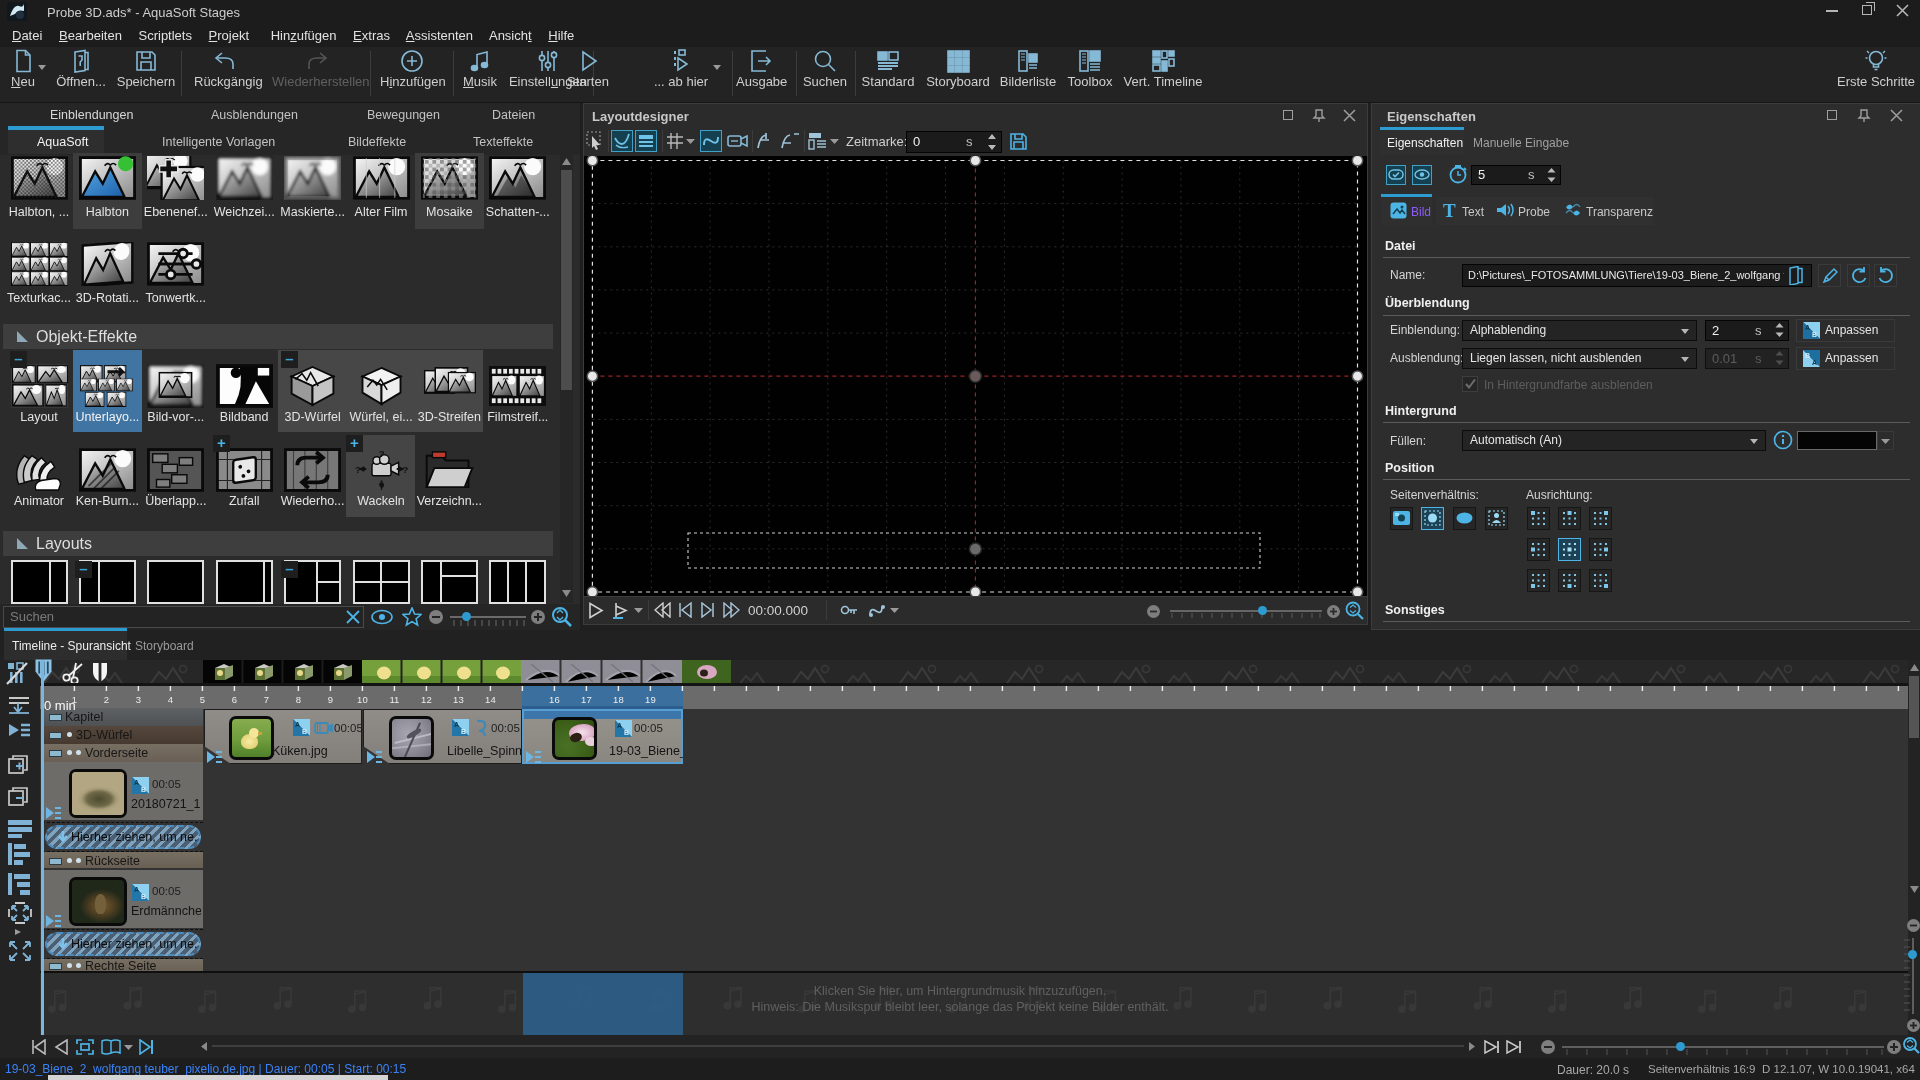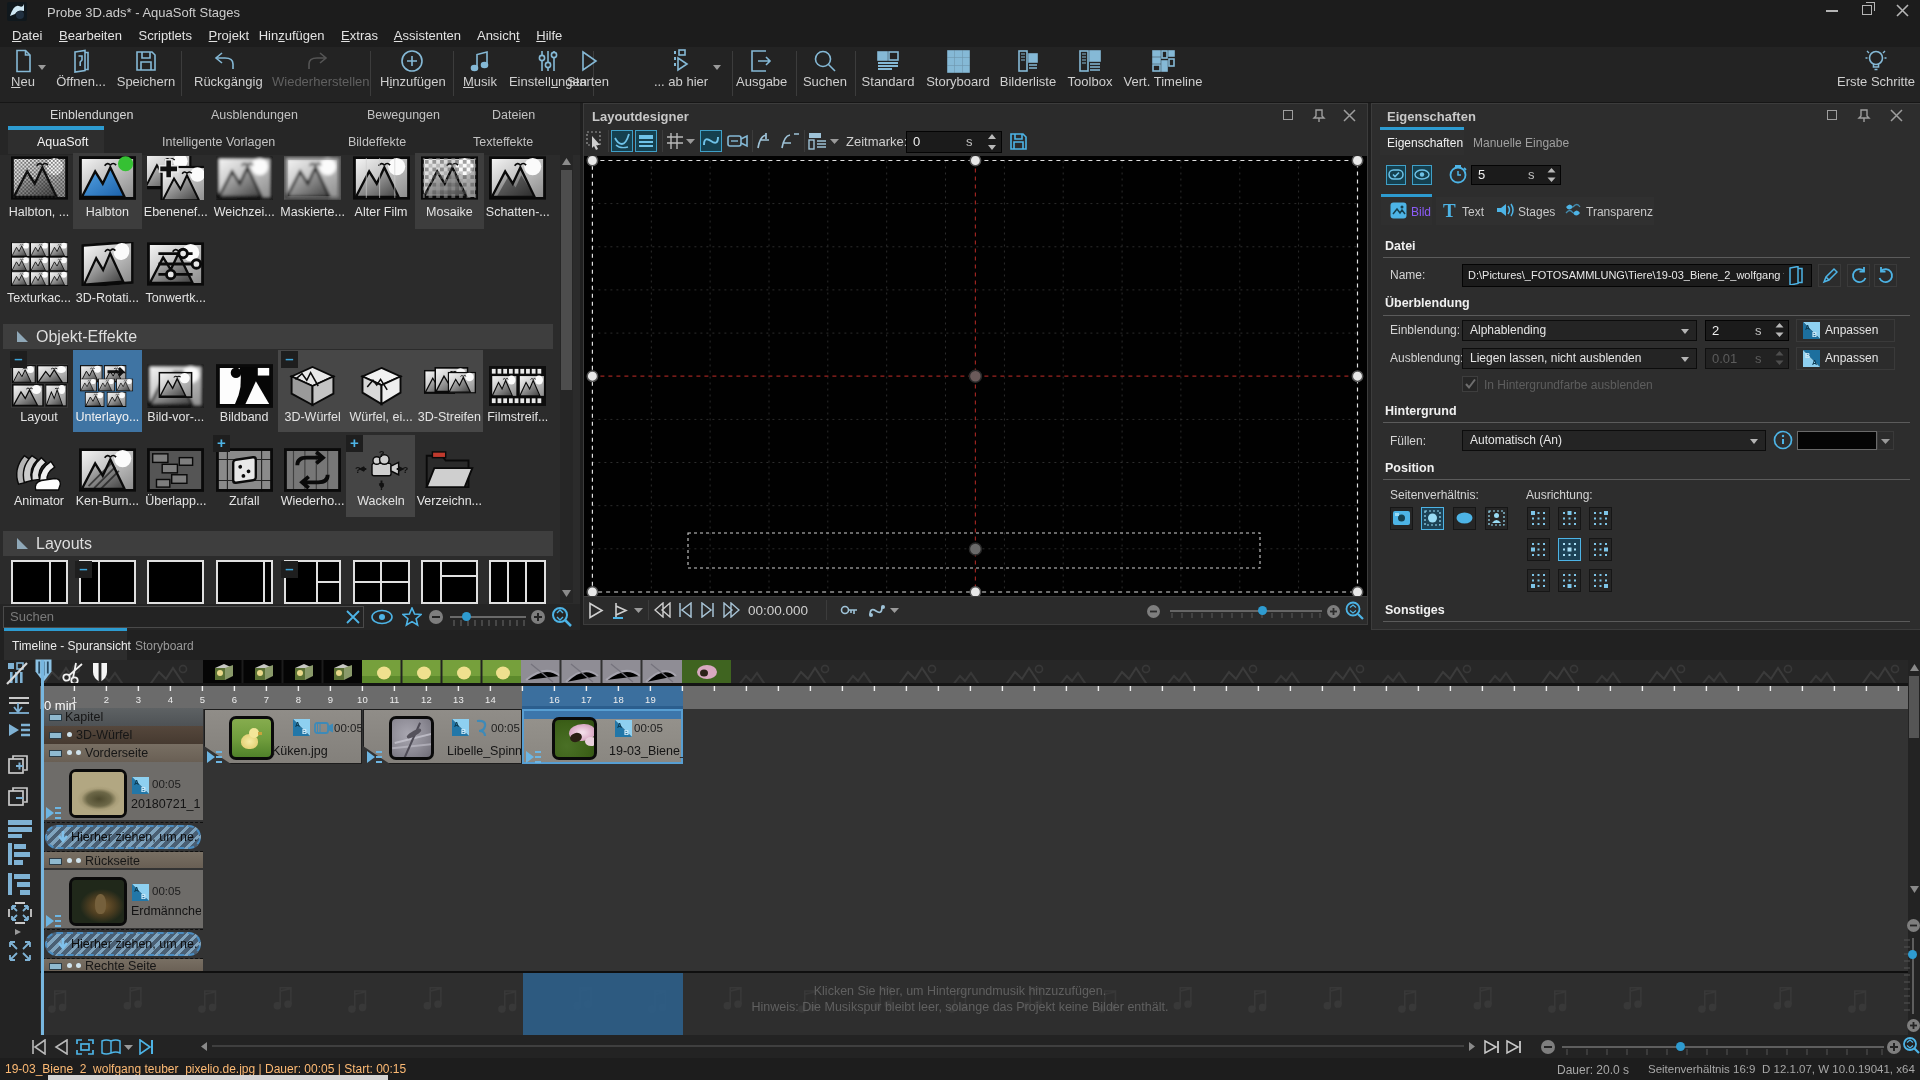--- a/index.html
+++ b/index.html
@@ -97,21 +97,21 @@
 <div class="a" style="left:1866px;top:2px;width:9px;height:9px;border-top:1.5px solid #b5b5b5;border-right:1.5px solid #b5b5b5"></div>
 <svg class="a" style="left:1896px;top:4px" width="14" height="14">
     <path d="M1,1 L12,12 M12,1 L1,12" stroke="#b5b5b5" stroke-width="1.6"></path>
   </svg>
 
 <div class="a" style="left:0;top:24px;width:1920px;height:23px;background:#1c1c1c"></div>
 <div class="a" style="left:12px;top:28px;font-size:13px;color:#e2e2e2">
 <span style="margin-right:13px"><span class="u">D</span>atei</span>
 <span style="margin-right:13px"><span class="u">B</span>earbeiten</span>
 <span style="margin-right:13px">Scriptlets</span>
-<span style="margin-right:6px"><span class="u">P</span>rojekt</span>
+<span style="margin-right:18px"><span class="u">P</span>rojekt</span>
 <span style="margin-right:13px">Hin<span class="u">z</span>ufügen</span>
 <span style="margin-right:13px"><span class="u">E</span>xtras</span>
 <span style="margin-right:13px"><span class="u">A</span>ssistenten</span>
 <span style="margin-right:13px">Ansich<span class="u">t</span></span>
 <span><span class="u">H</span>ilfe</span>
 </div>
 
 <div class="a" style="left:0;top:47px;width:1920px;height:56px;background:#232323;border-bottom:1px solid #161616"></div>
 <div class="tbtn" style="left:0px;top:48px;width:46px">
     <svg width="26" height="26">
@@ -904,21 +904,21 @@
     <path d="M3,12 l4,-5 3,4 2,-3 3,4" stroke="#15404f" stroke-width="1.5" fill="none"></path>
     <circle cx="12" cy="5" r="1.5" fill="#15404f"></circle>
   </svg>
 <div class="a" style="left:1411px;top:205px;font-size:12px;color:#8b5cf6">Bild</div>
 <div class="a" style="left:1443px;top:200px;font-size:19px;font-weight:bold;color:#4db4e6;font-family:'Liberation Serif',serif">T</div>
 <div class="a" style="left:1462px;top:205px;font-size:12px;color:#c8c8c8">Text</div>
 <svg class="a" style="left:1496px;top:202px" width="18" height="16">
     <path d="M1,6 h4 l5,-4 v12 l-5,-4 h-4 z" fill="#4db4e6"></path>
     <path d="M12,4 q3,4 0,8 M15,2 q4,6 0,12" stroke="#4db4e6" stroke-width="1.5" fill="none"></path>
   </svg>
-<div class="a" style="left:1518px;top:205px;font-size:12px;color:#c8c8c8">Stages</div>
+<div class="a" style="left:1518px;top:205px;font-size:12px;color:#c8c8c8">Probe</div>
 <svg class="a" style="left:1564px;top:202px" width="18" height="17">
     <path d="M2,5 q4,-5 7,0 q-4,5 -7,0 z" fill="#4db4e6"></path>
     <path d="M9,11 q4,-5 7,0 q-4,5 -7,0 z" fill="#4db4e6"></path>
     <path d="M9,5 q4,-5 7,0 M2,11 q4,-5 7,0" stroke="#4db4e6" stroke-width="1.3" fill="none" opacity=".7"></path>
   </svg>
 <div class="a" style="left:1586px;top:205px;font-size:12px;color:#c8c8c8">Transparenz</div>
 <div class="sechdr" style="top:239px">Datei</div>
 <div class="shr" style="top:257px"></div>
 <div class="plbl" style="left:1390px;top:268px">Name:</div>
 <div class="a" style="left:1462px;top:264px;width:350px;height:23px;background:#1b1b1b;border:1px solid #040404;overflow:hidden">
@@ -1541,17 +1541,17 @@
     </g>
   </svg>
 <div class="a" style="left:1908px;top:950px;width:9px;height:9px;border-radius:50%;background:#2e9bd0"></div>
 <svg class="a" style="left:1906px;top:1018px" width="15" height="15">
     <circle cx="7.5" cy="7.5" r="6.5" fill="#7e7e7e"></circle>
     <rect x="4" y="6.6" width="7" height="1.8" fill="#232323"></rect>
     <rect x="6.6" y="4" width="1.8" height="7" fill="#232323"></rect>
   </svg>
 
 <div class="a" style="left:0;top:1058px;width:1920px;height:22px;background:#1d1d1d"></div>
-<div class="a" style="left:5px;top:1062px;font-size:12px;color:#fdba74;white-space:nowrap">19-03_Biene_2_wolfgang teuber_pixelio.de.jpg | Dauer: 00:05 | Start: 00:15</div>
+<div class="a" style="left:5px;top:1062px;font-size:12px;color:#3b82f6;white-space:nowrap">19-03_Biene_2_wolfgang teuber_pixelio.de.jpg | Dauer: 00:05 | Start: 00:15</div>
 <div class="a" style="left:48px;top:1075px;width:340px;height:5px;background:#d4d4d4"></div>
 <div class="a" style="left:1557px;top:1063px;font-size:12px;color:#a8a8a8;white-space:nowrap">Dauer: 20.0 s</div>
 <div class="a" style="left:1648px;top:1063px;font-size:11.5px;color:#a8a8a8;white-space:nowrap">Seitenverhältnis 16:9</div>
 <div class="a" style="left:1762px;top:1063px;font-size:11.5px;color:#a8a8a8;white-space:nowrap">D 12.1.07, W 10.0.19041, x64</div>
 
 </body></html>

